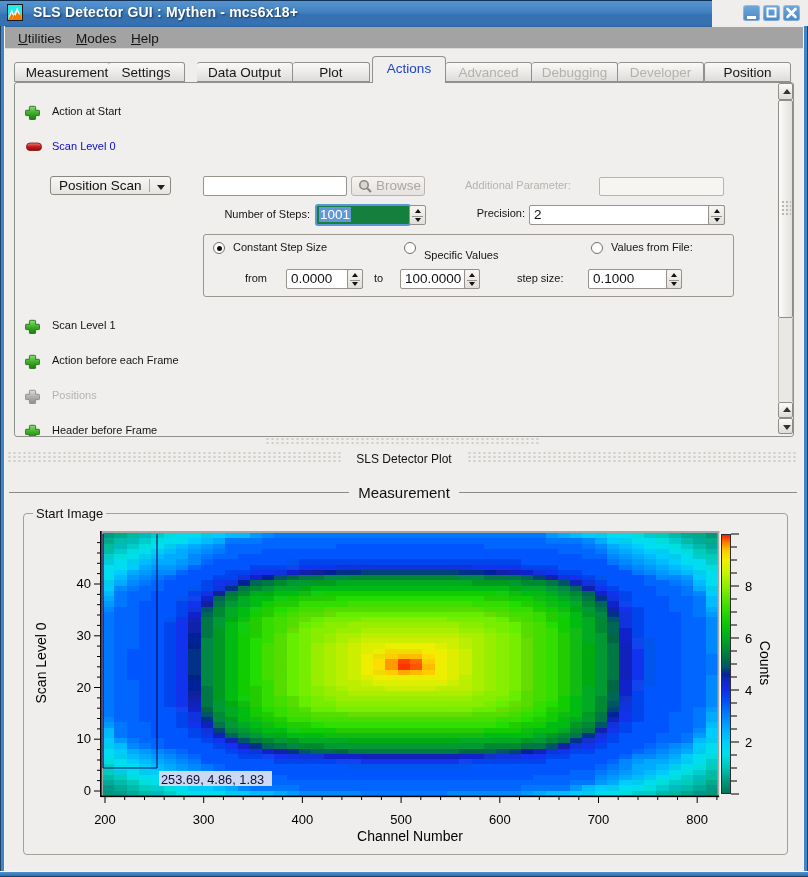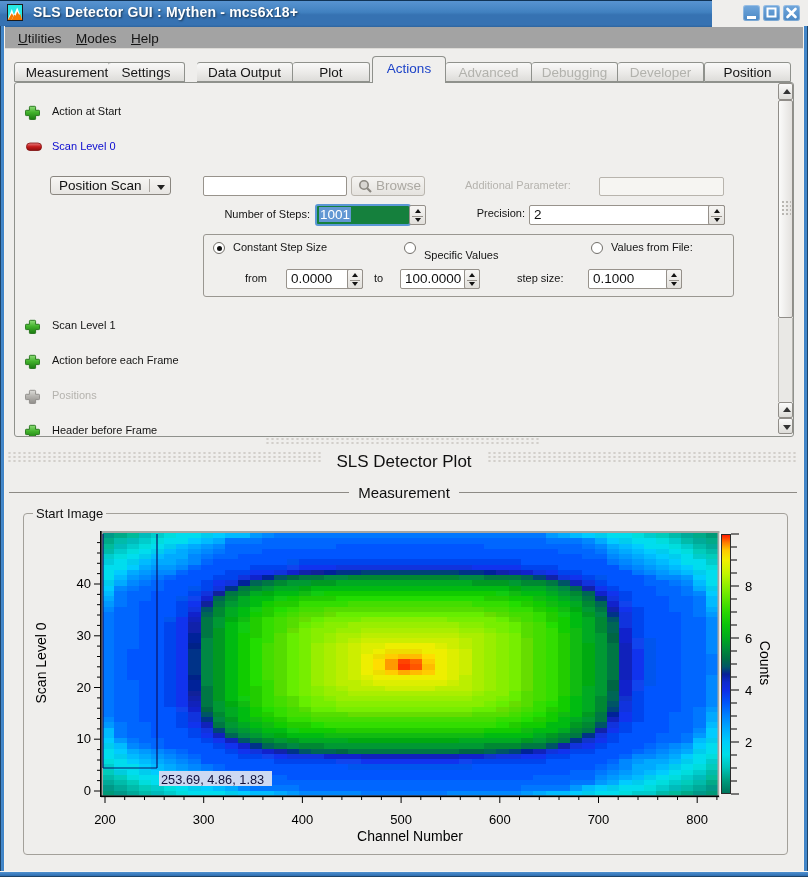--- a/index.html
+++ b/index.html
@@ -39,21 +39,21 @@
 .gbox{position:absolute;border:1px solid #9a9791;border-radius:3px;}
 
 .sbtn{position:absolute;left:778px;width:15px;background:linear-gradient(#fbfbfa,#dddcd8);border:1px solid #908d88;border-radius:2px;}
 .sbtn .tri-u{left:3.5px;top:5px;border-left-width:4px;border-right-width:4px;border-bottom-width:5px;border-bottom-color:#333;}
 .sbtn .tri-d{left:3.5px;top:6px;border-left-width:4px;border-right-width:4px;border-top-width:5px;border-top-color:#333;}
 #sthumb{position:absolute;left:778px;top:100px;width:15px;height:218px;background:linear-gradient(90deg,#fbfbfa,#e3e1de);border:1px solid #908d88;border-radius:2px;}
 #strack{position:absolute;left:778px;top:318px;width:15px;height:84px;background:#e9e8e5;border-left:1px solid #b5b3ae;border-right:1px solid #b5b3ae;}
 .dots{background-image:radial-gradient(circle at 1.2px 1.2px,#b9b7b2 1px,transparent 1.3px);background-size:4px 4px;}
 
 #docktex{left:8px;top:452px;width:790px;height:11px;background-image:radial-gradient(circle at 1.5px 1px,#d2cfca 1px,transparent 1.3px);background-size:5px 4px;}
-#docklbl{left:0;top:452px;width:808px;text-align:center;font-size:17px;}
+#docklbl{left:0;top:452px;width:808px;text-align:center;font-size:12px;}
 #docklbl span{background:#efeeec;padding:0 14px;}
 #measline{left:9px;top:492px;width:788px;height:1px;background:#8d8a85;}
 #measlbl{left:0;top:484px;width:808px;text-align:center;font-size:15px;}
 #measlbl span{background:#efeeec;padding:0 9px;position:relative;top:0;}
 #startbox{left:23px;top:513px;width:765px;height:342px;border:1px solid #a3a09a;border-radius:4px;}
 #startlbl{left:33px;top:506px;font-size:13px;background:#efeeec;padding:0 3px;}
 svg text{font-family:"Liberation Sans",sans-serif;}
 </style></head>
 <body>
 <div class="abs" id="title">

